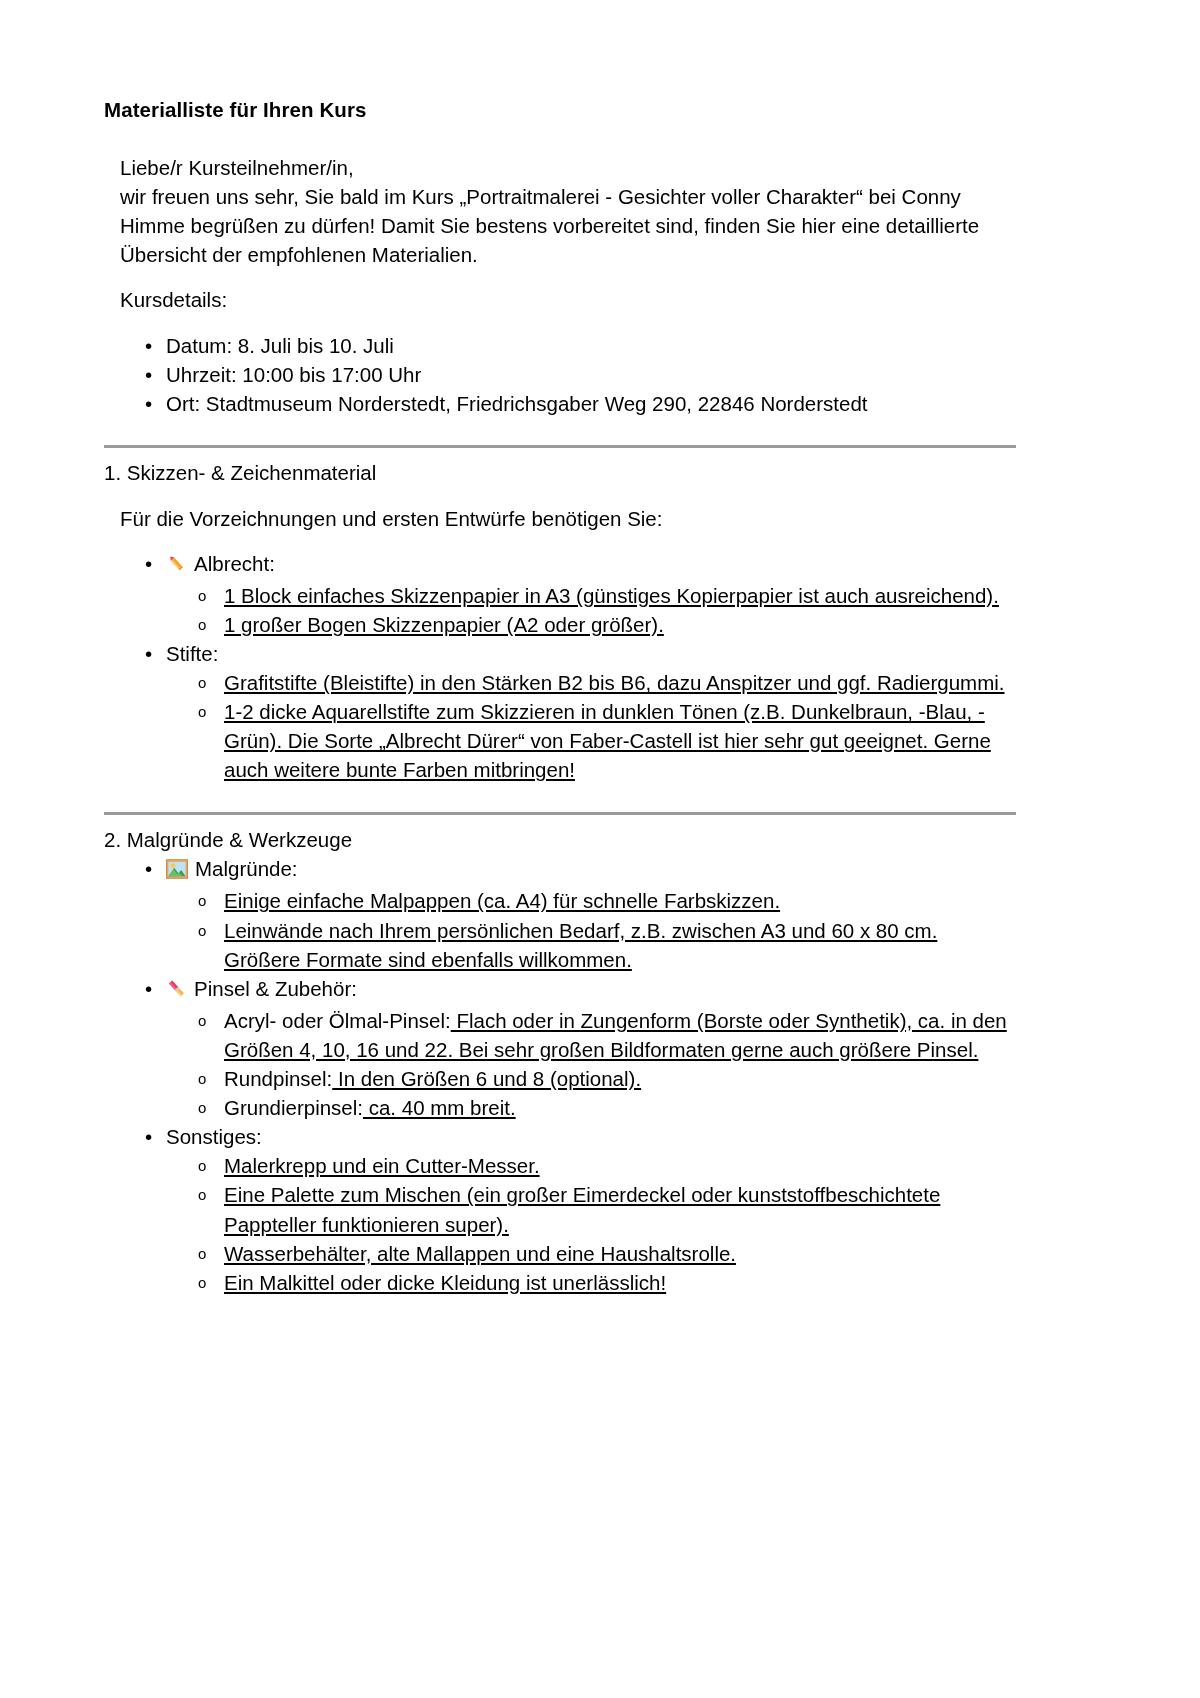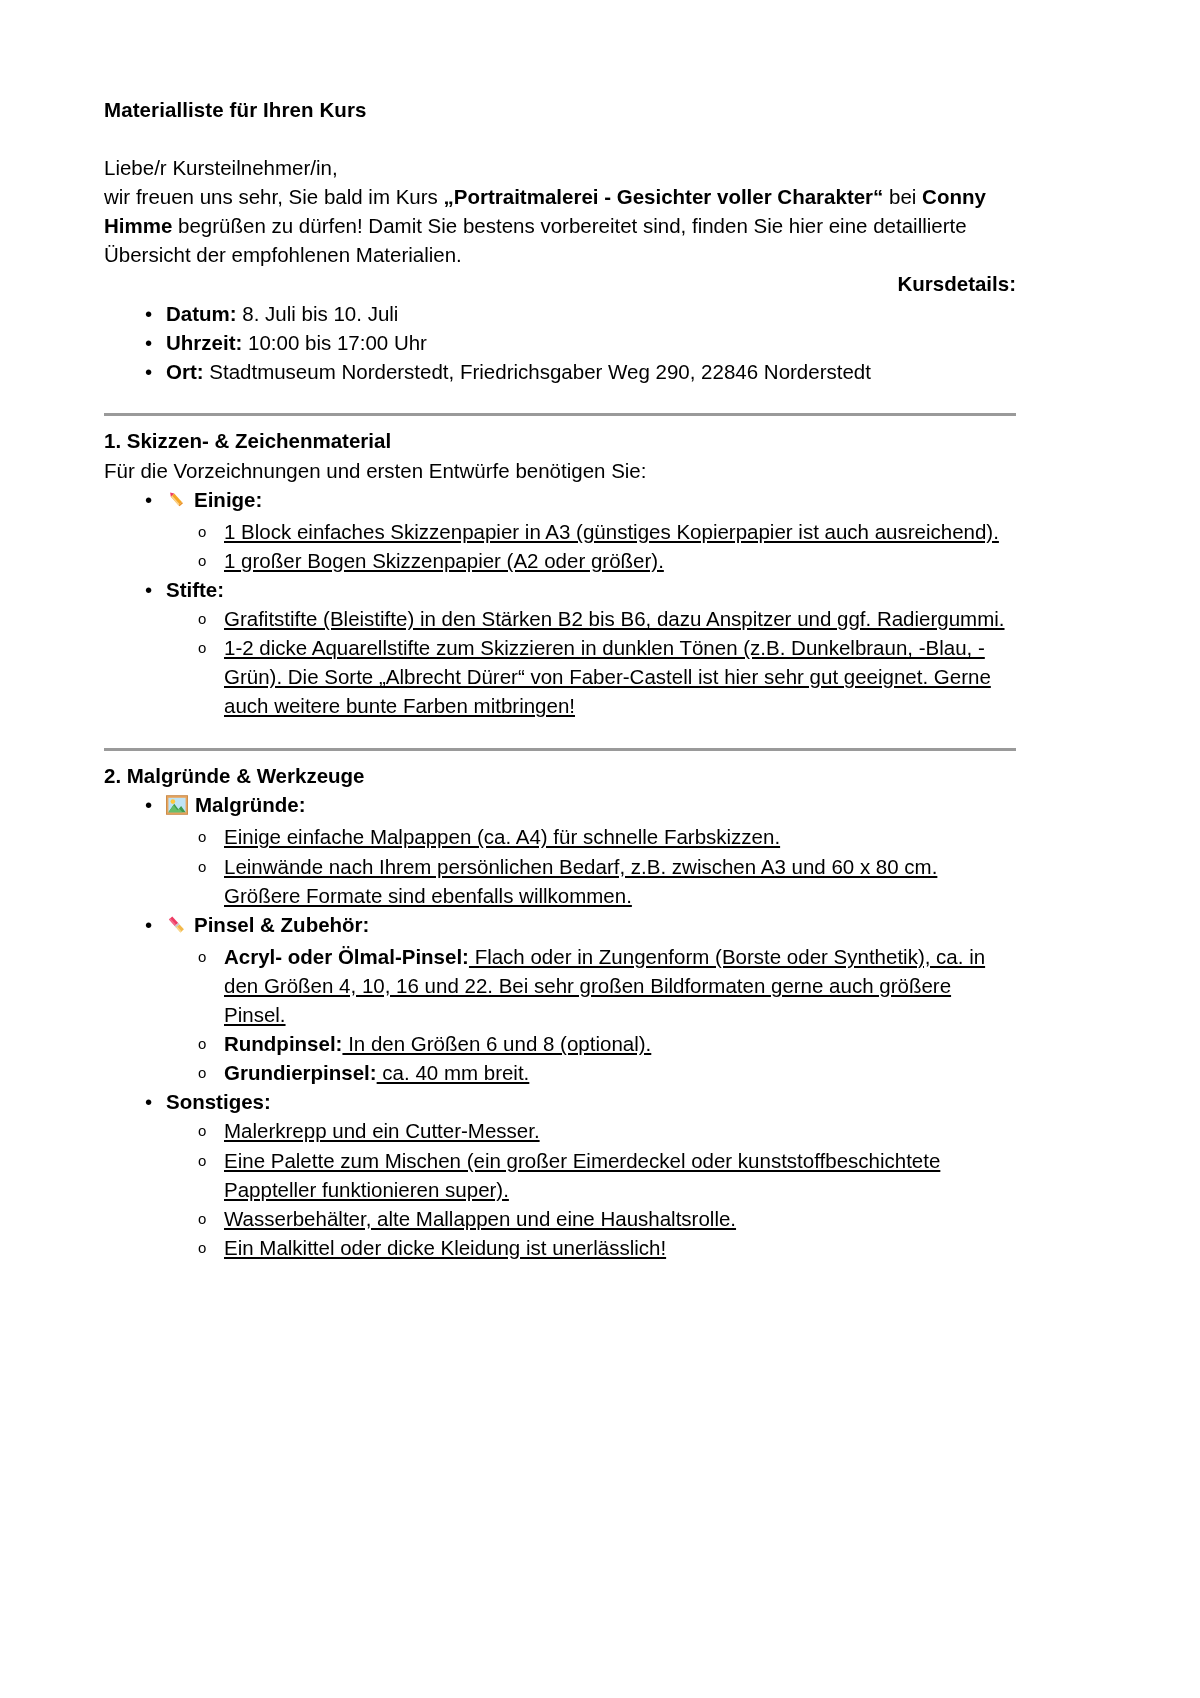--- a/index.html
+++ b/index.html
@@ -31,27 +31,27 @@
   .doc-title {
     font-size: 20.5px;
     font-weight: bold;
     line-height: 1.32;
     letter-spacing: 0.1px;
     margin: 0 0 30px 0;
   }
   .para {
     font-size: 20.5px;
     line-height: 1.42;
-    margin: 0;
-  }
-  .b { font-weight: bold; text-align: right; }
+    margin: 16px;
+  }
+  .b { font-weight: normal; }
 
   .section-title {
     font-size: 20.5px;
-    font-weight: bold;
+    font-weight: normal;
     line-height: 1.4;
     margin: 0;
   }
 
   hr.rule {
     border: none;
     border-top: 3px solid #9a9a9a;
     margin: 27px 0 11px 0;
     height: 0;
     width: 100%;
@@ -145,21 +145,21 @@
         <span class="bullet1">•</span>
         <span class="emoji">
           <svg width="21" height="21" viewBox="0 0 32 32" xmlns="http://www.w3.org/2000/svg">
             <g transform="rotate(-42 16 16)">
               <rect x="12.5" y="7" width="7" height="17.5" fill="#F5A623"></rect>
               <rect x="12.5" y="7" width="2.4" height="17.5" fill="#FBD28B"></rect>
               <path d="M12.5 7 L16 1.5 L19.5 7 Z" fill="#ED3B63"></path>
               <rect x="12.5" y="24.5" width="7" height="2.4" fill="#E8902A"></rect>
             </g>
           </svg>
-        </span><span class="b">Einige:</span>
+        </span><span class="b">Albrecht:</span>
         <ul class="lvl2">
           <li>
             <span class="bullet2">o</span>
             <span class="item-text">1 Block einfaches Skizzenpapier in A3 (günstiges Kopierpapier ist auch ausreichend).</span>
           </li>
           <li>
             <span class="bullet2">o</span>
             <span class="item-text">1 großer Bogen Skizzenpapier (A2 oder größer).</span>
           </li>
         </ul>

